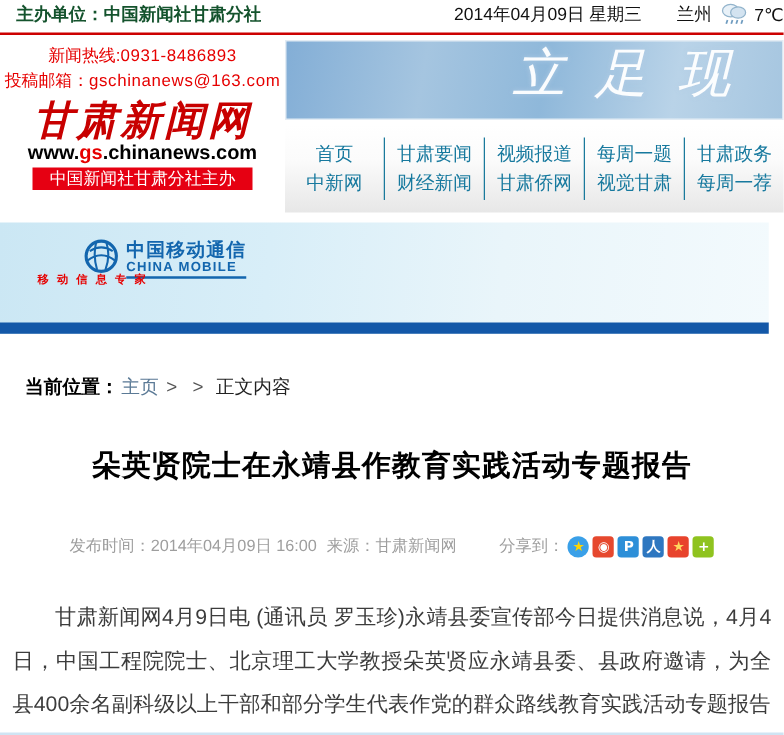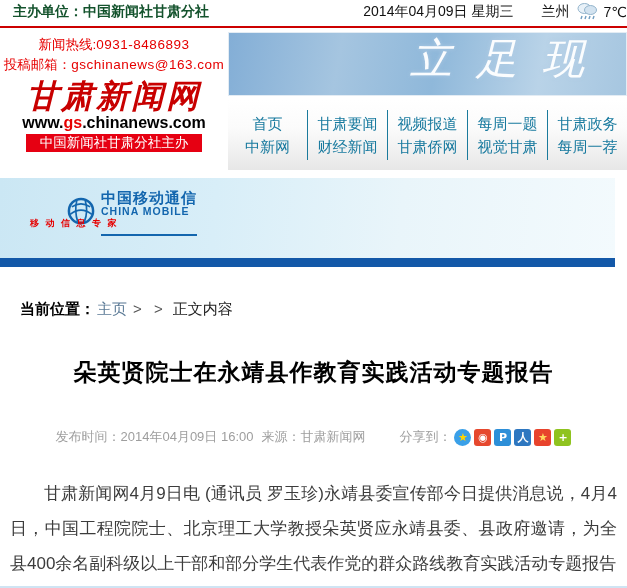--- a/index.html
+++ b/index.html
@@ -45,21 +45,21 @@
   .nav-group + .nav-group { border-left:1px solid #1a7a9c; }
   .nav-link { display:block; color:#17799e; font-size:15px; line-height:23px; text-decoration:none; cursor:pointer; }
 
   
   .ad-banner { position:relative; margin-left:0; width:615px; height:89px; cursor:pointer;
                background:linear-gradient(95deg,#cbe7f4 0%,#d8eef8 35%,#e9f5fa 65%,#f3fafd 100%); }
   .cm-logo-row { position:absolute; top:12px; left:66px; display:flex; align-items:center; }
   .cm-text { margin-left:5px; }
   .cm-cn { color:#1366ae; font-weight:bold; font-size:15px; line-height:15px; letter-spacing:1px; }
   .cm-en { color:#1366ae; font-size:10.5px; line-height:12px; letter-spacing:1px; font-weight:bold;
-           border-bottom:2px solid #1366ae; padding-bottom:17px; }
+           border-bottom:2px solid #1366ae; padding-bottom:1px; }
   .cm-slogan { position:absolute; top:39px; left:30px; color:#e60000; font-size:9px;
                font-weight:bold; letter-spacing:2px; }
   .ad-bottom-bar { position:absolute; bottom:0; left:0; right:0; height:9px; background:#1358a8; }
 
   
   .breadcrumb { margin:33px 0 0 20px; font-size:15px; color:#333; }
   .bc-label { font-weight:bold; color:#000; }
   .bc-home { color:#5b7a96; margin:0 6px 0 2px; cursor:pointer; }
   .bc-sep { color:#555; margin-right:6px; letter-spacing:4px; }
   .bc-current { color:#222; }

